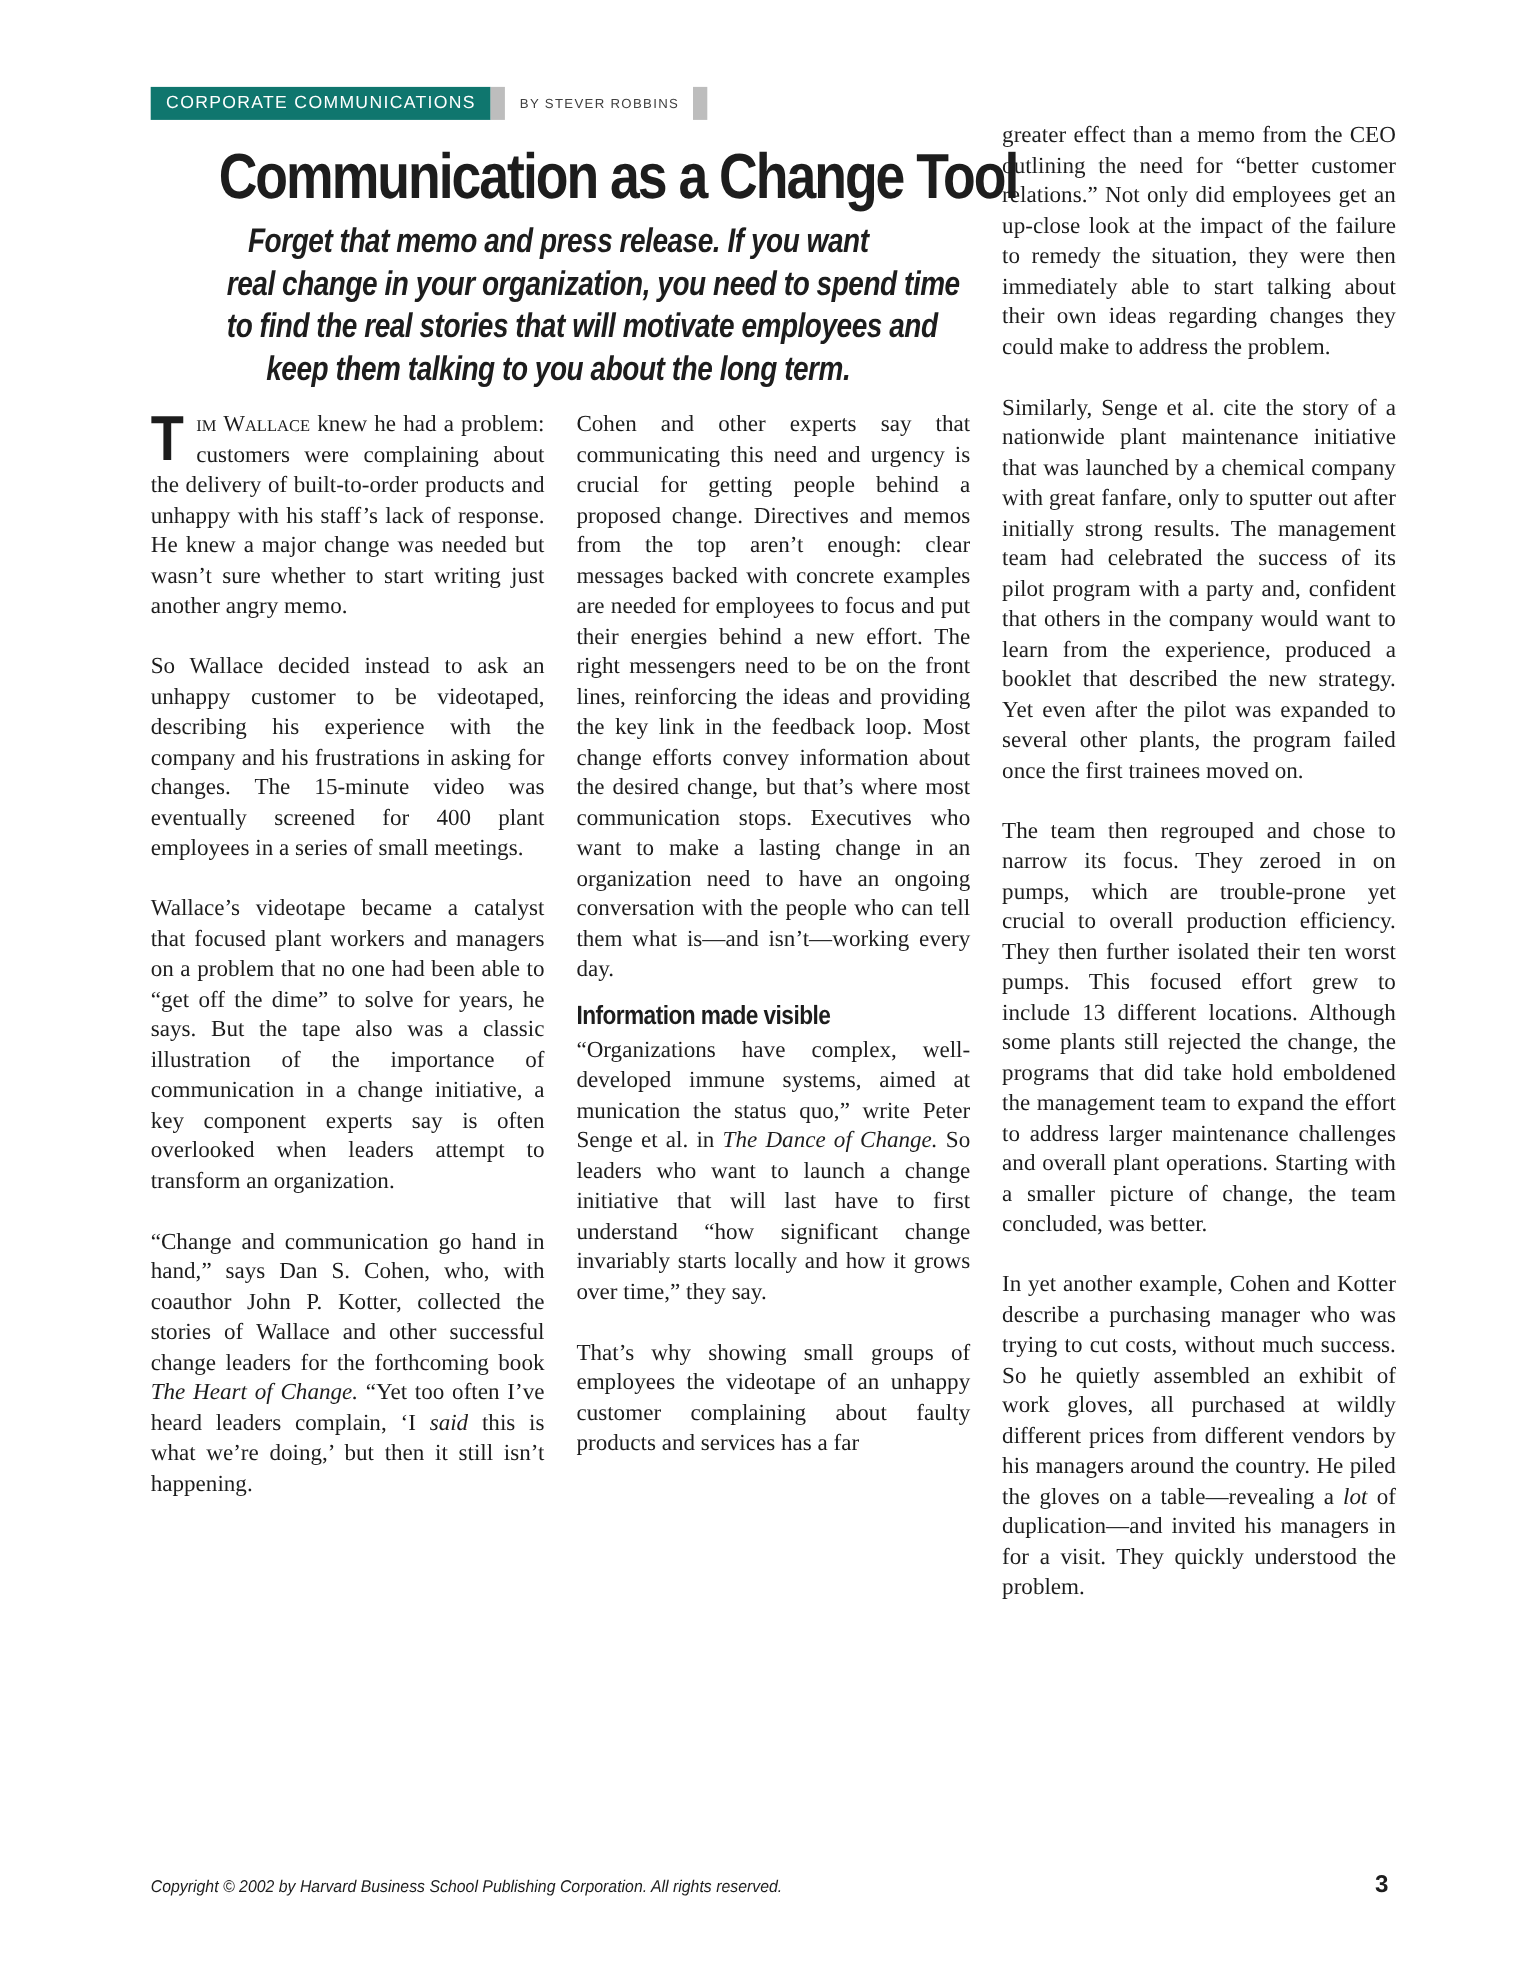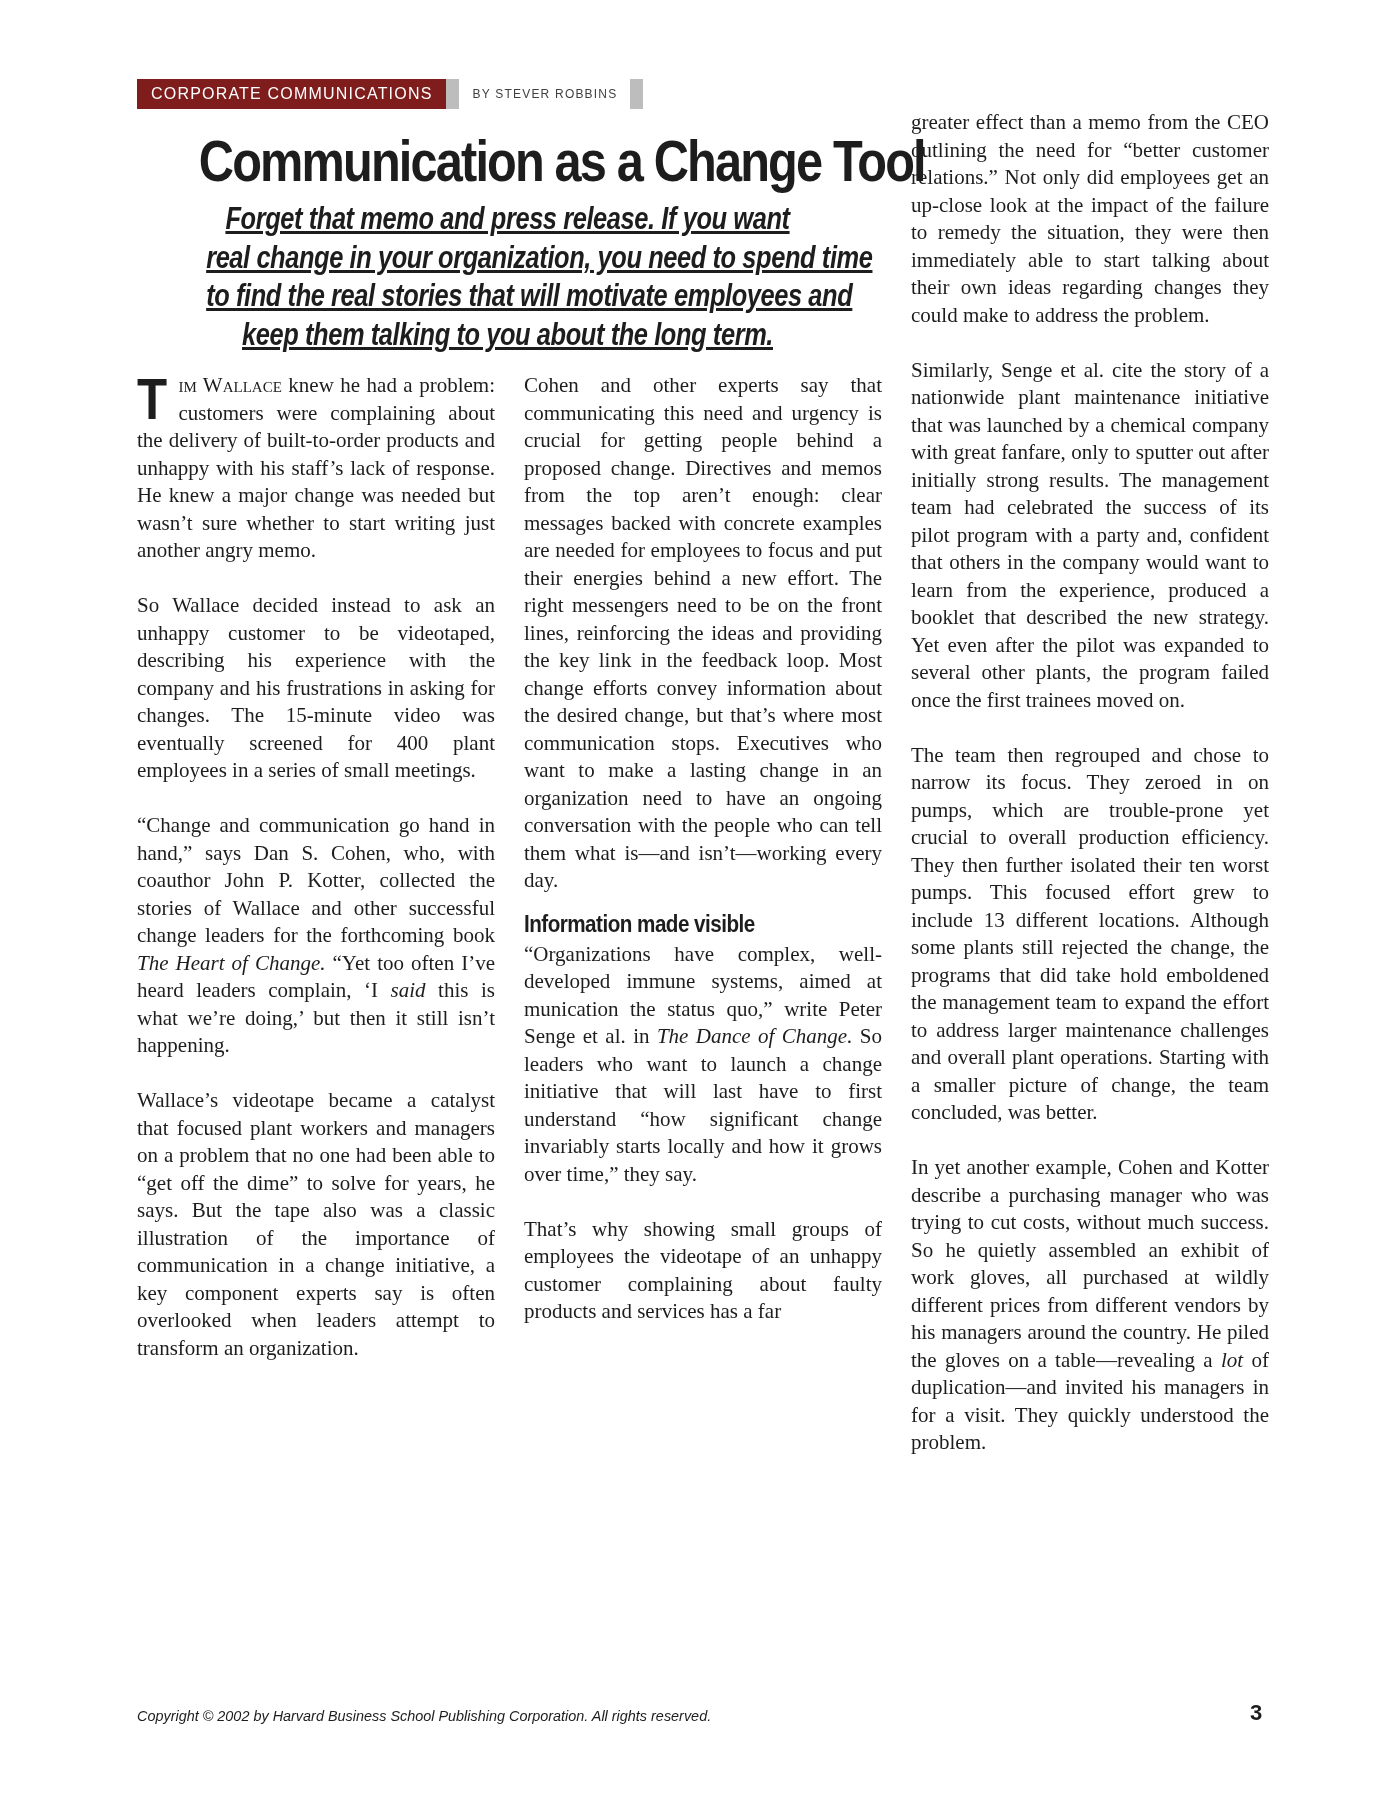--- a/index.html
+++ b/index.html
@@ -1,27 +1,27 @@
 <!DOCTYPE html>
 <html><head>
   <meta charset="utf-8">
   <style>
     html, body { margin: 0; padding: 0; background: #ffffff; }
     body { width: 1391px; height: 1800px; position: relative; overflow: hidden; color: #1d1d1d; }
     .page { position: absolute; left: 0; top: 0; width: 1391px; height: 1800px; }
 
     
     .kicker { position: absolute; left: 137px; top: 79px; height: 30px; display: flex; align-items: stretch; }
-    .kicker-dept { background: #7f1d1d; color: #ffffff; font-family: "Liberation Sans", sans-serif; font-size: 16px; letter-spacing: 1.2px; padding: 0 13px 0 14px; line-height: 30px; }
+    .kicker-dept { background: #0f766e; color: #ffffff; font-family: "Liberation Sans", sans-serif; font-size: 16px; letter-spacing: 1.2px; padding: 0 13px 0 14px; line-height: 30px; }
     .kicker-sep { width: 13px; background: #bdbdbd; }
     .kicker-byline { color: #404040; font-family: "Liberation Sans", sans-serif; font-size: 12px; letter-spacing: 1.2px; padding: 0 13px 0 14px; line-height: 30px; }
     .kicker-end { width: 13px; background: #bdbdbd; }
 
     .title { position: absolute; left: 140px; width: 735px; top: 124px; text-align: center; font-family: "Liberation Sans", sans-serif; font-weight: bold; font-size: 58px; line-height: 74px; letter-spacing: -2.2px; transform: scaleX(0.84); transform-origin: center; color: #1d1d1d; white-space: nowrap; }
-    .dek { position: absolute; left: 140px; width: 735px; top: 200px; text-align: center; font-family: "Liberation Sans", sans-serif; font-style: italic; font-weight: bold; font-size: 31px; line-height: 38.5px; color: #1d1d1d; text-decoration: underline; }
+    .dek { position: absolute; left: 140px; width: 735px; top: 200px; text-align: center; font-family: "Liberation Sans", sans-serif; font-style: italic; font-weight: bold; font-size: 31px; line-height: 38.5px; color: #1d1d1d; }
     .dek-line { display: block; white-space: nowrap; transform: scaleX(0.82); transform-origin: center; letter-spacing: -0.5px; }
 
     
     .col { position: absolute; font-family: "Liberation Serif", serif; font-size: 21px; line-height: 27.5px; text-align: justify; color: #1d1d1d; }
     .col1 { left: 137px; top: 372px; width: 358px; }
     .col2 { left: 524px; top: 372px; width: 358px; }
     .col3 { left: 911px; top: 109px; width: 358px; font-family: Liberation Serif, serif; }
     .col p { margin: 0 0 27.5px 0; hyphens: manual; }
     .col p:last-child { margin-bottom: 0; }
     .dropcap { float: left; font-family: "Liberation Sans", sans-serif; font-weight: bold; font-size: 58px; line-height: 46px; margin: 4px 6px 0 0; transform: scaleX(0.85); transform-origin: left; }
@@ -51,22 +51,22 @@
     <span class="dek-line">real change in your organization, you need to spend time</span>
     <span class="dek-line">to find the real stories that will motivate employees and</span>
     <span class="dek-line">keep them talking to you about the long term.</span>
   </div>
 
   <div class="col col1">
     <p>
       <span class="dropcap">T</span><span class="smallcaps">im Wallace</span><span> knew he had a prob­lem: customers were complaining about the delivery of built-to-order products and unhappy with his staff’s lack of response. He knew a major change was needed but wasn’t sure whether to start writing just another angry memo.</span>
     </p>
     <p>So Wallace decided instead to ask an unhappy customer to be videotaped, describing his experience with the company and his frustrations in ask­ing for changes. The 15-minute video was eventually screened for 400 plant employees in a series of small meetings.</p>
+    <p>Wallace’s videotape became a catalyst that focused plant workers and man­agers on a problem that no one had been able to “get off the dime” to solve for years, he says. But the tape also was a classic illustration of the impor­tance of communication in a change initiative, a key component experts say is often overlooked when leaders attempt to transform an organization.</p>
     <p><span>“Change and communication go hand in hand,” says Dan S. Cohen, who, with coauthor John P. Kotter, collected the stories of Wallace and other successful change leaders for the forthcoming book </span><em>The Heart of Change.</em><span> “Yet too often I’ve heard leaders complain, ‘I </span><em>said</em><span> this is what we’re doing,’ but then it still isn’t happening.</span></p>
-    <p>Wallace’s videotape became a catalyst that focused plant workers and man­agers on a problem that no one had been able to “get off the dime” to solve for years, he says. But the tape also was a classic illustration of the impor­tance of communication in a change initiative, a key component experts say is often overlooked when leaders attempt to transform an organization.</p>
   </div>
 
   <div class="col col2">
     <p style="margin-bottom:14px;">Cohen and other experts say that communicating this need and urgency is crucial for getting people behind a proposed change. Directives and memos from the top aren’t enough: clear messages backed with concrete examples are needed for employees to focus and put their energies behind a new effort. The right messengers need to be on the front lines, reinforcing the ideas and providing the key link in the feed­back loop. Most change efforts con­vey information about the desired change, but that’s where most com­munication stops. Executives who want to make a lasting change in an organization need to have an ongoing conversation with the people who can tell them what is—and isn’t—working every day.</p>
     <div class="subhead">Information made visible</div>
     <p><span>“Organizations have complex, well-developed immune systems, aimed at munication the status quo,” write Peter Senge et al. in </span><em>The Dance of Change.</em><span> So leaders who want to launch a change initiative that will last have to first understand “how significant change invariably starts locally and how it grows over time,” they say.</span></p>
     <p>That’s why showing small groups of employees the videotape of an unhappy customer complaining about faulty products and services has a far</p>
   </div>
 
   <div class="col col3">

